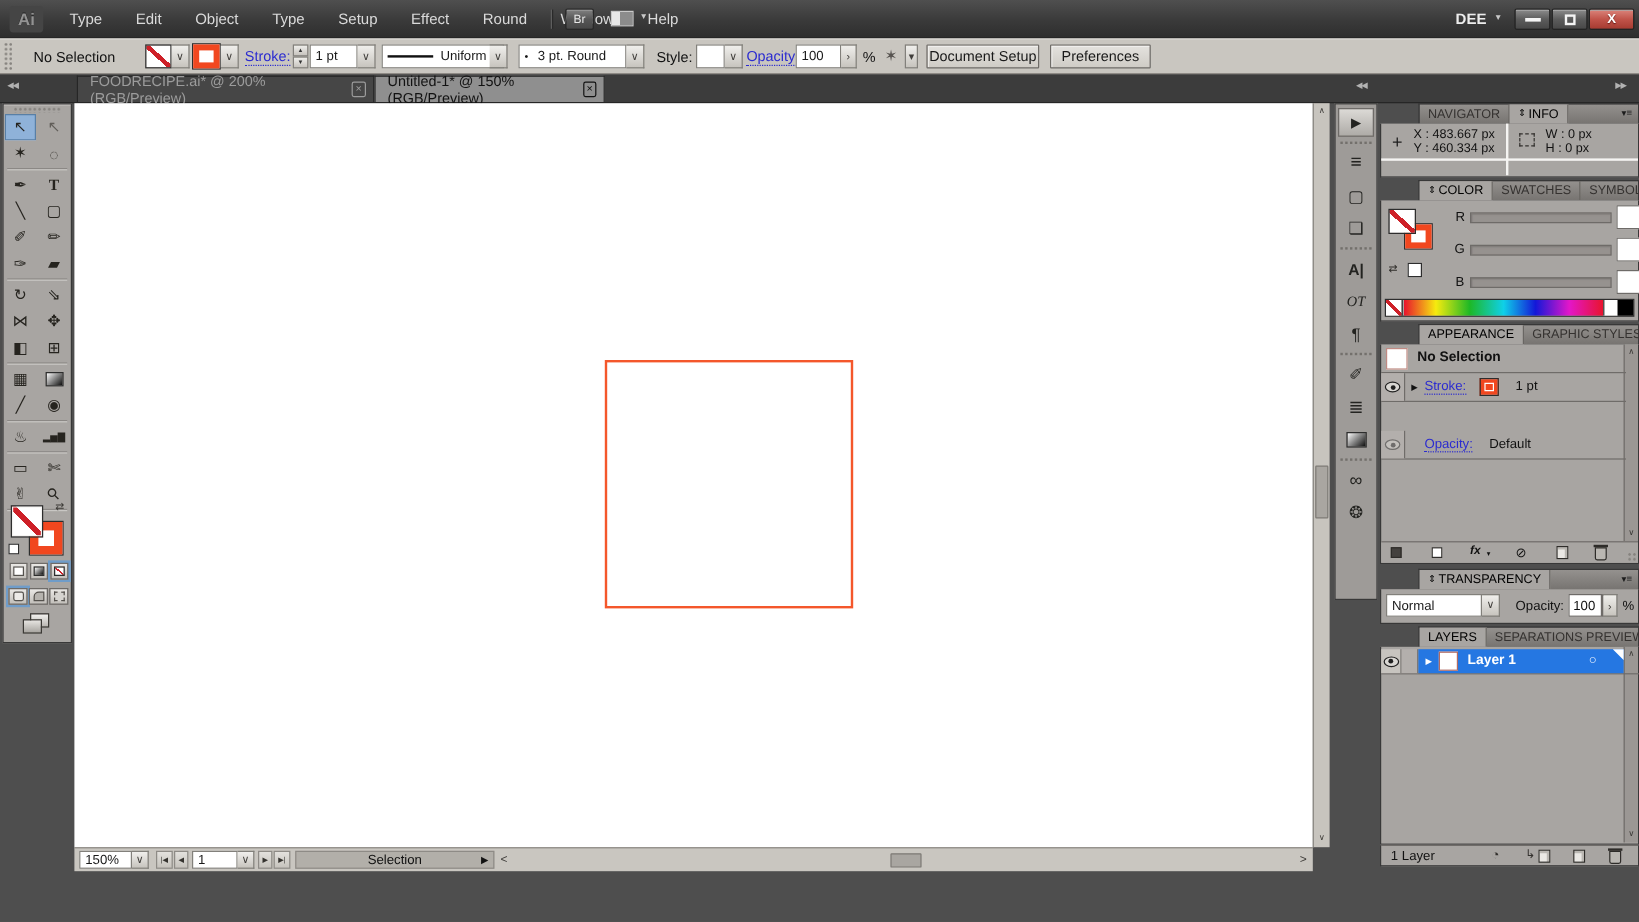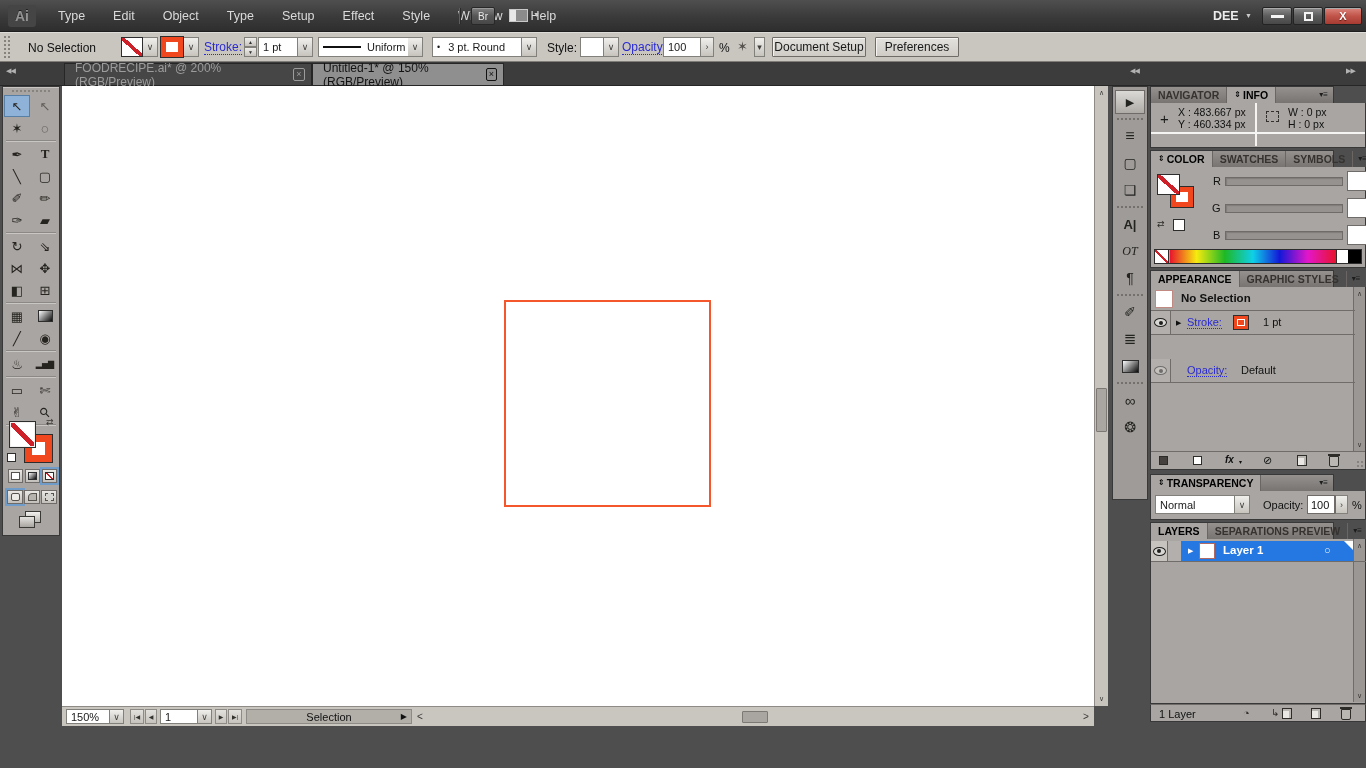--- a/index.html
+++ b/index.html
@@ -54,21 +54,21 @@
 .thumb{background:#A9A6A1;border:1px solid #7C7974;border-radius:1px}
 .sbar{font-size:7px;color:#3B3936;text-align:center;line-height:13px}
 
 .statusbar{left:62px;top:706px;width:1032px;height:20px;background:#C9C6C0;border-top:1px solid #8E8B86}
 .minibtn{height:15px;background:linear-gradient(#E3E1DD,#C6C3BD);border:1px solid #8E8B86;font-size:6px;display:flex;align-items:center;justify-content:center;color:#35332F}
 
 .iconstrip{left:1112px;top:86px;width:36px;height:414px;background:#9E9B98;border:1px solid #383838}
 .gripline{height:3px;margin:4px 4px 0;border-top:2px dotted #73706C}
 .dockicon{width:30px;height:24px;margin:3px auto 2px;display:flex;align-items:center;justify-content:center;font-size:14px;color:#232320}
 
-.ptabs{position:absolute;left:1150px;height:17px;width:184px;background:linear-gradient(#94918E,#777471);display:flex;font-size:10.5px;font-weight:bold;color:#353230;border:1px solid #383838;border-bottom:none}
+.ptabs{position:absolute;left:1182px;height:17px;width:184px;background:linear-gradient(#94918E,#777471);display:flex;font-size:10.5px;font-weight:normal;color:#353230;border:1px solid #383838;border-bottom:none}
 .ptab{padding:0 7px;line-height:16px;border-right:1px solid #696663;white-space:nowrap;display:flex;align-items:center;gap:2px}
 .ptab.on{background:#A8A5A2;color:#000}
 .pmenu{margin-left:auto;font-size:8px;color:#1C1C1C;padding:0 5px;line-height:16px}
 .pbody{position:absolute;left:1150px;width:216px;background:#A8A5A2;border:1px solid #383838;border-top:none}
 .track{background:#96928F;border:1px solid #6E6B68;box-shadow:inset 1px 1px 1px #807D7A}
 .vbox{background:#FFF;border:1px solid #6E6B68}
 .spectrum{background:linear-gradient(to right,#E8142D,#F6EB0F 16%,#1EB826 33%,#0FD0E8 50%,#1318D8 66%,#E316C9 83%,#E8142D)}
 .eye{width:13px;height:9px;border:1px solid #1F1F1F;border-radius:50%;position:relative;background:#D9D7D3}
 .eye:after{content:"";position:absolute;left:3.5px;top:1.5px;width:4px;height:4px;border-radius:50%;background:#1F1F1F}
 .dim{opacity:.45}
@@ -88,21 +88,21 @@
 
   <div class="a titlebar">
     <div class="a ailogo">Ai</div>
     <div class="a menu">
       <span>Type</span>
       <span>Edit</span>
       <span>Object</span>
       <span>Type</span>
       <span>Setup</span>
       <span>Effect</span>
-      <span>Style</span>
+      <span>Round</span>
       <span>Window</span>
       <span>Help</span>
     </div>
     <div class="a vsep" style="left:459px;top:8px;height:16px"></div>
     <div class="a tbtn" style="left:471px;top:7px;width:24px;height:18px;font-size:10px;line-height:17px">Br</div>
     <div class="a gridicon" style="left:509px;top:9px"></div>
     <span class="a" style="left:533px;top:11px;font-size:7px;color:#C9C9C9">▼</span>
     <span class="a" style="left:1213px;top:0;line-height:32px;font-weight:bold;font-size:12.5px;color:#ECECEC">DEE</span>
     <span class="a" style="left:1245px;top:12px;font-size:7px;color:#C9C9C9">▼</span>
     <div class="a winbtn" style="left:1262px;top:7px;width:30px">

